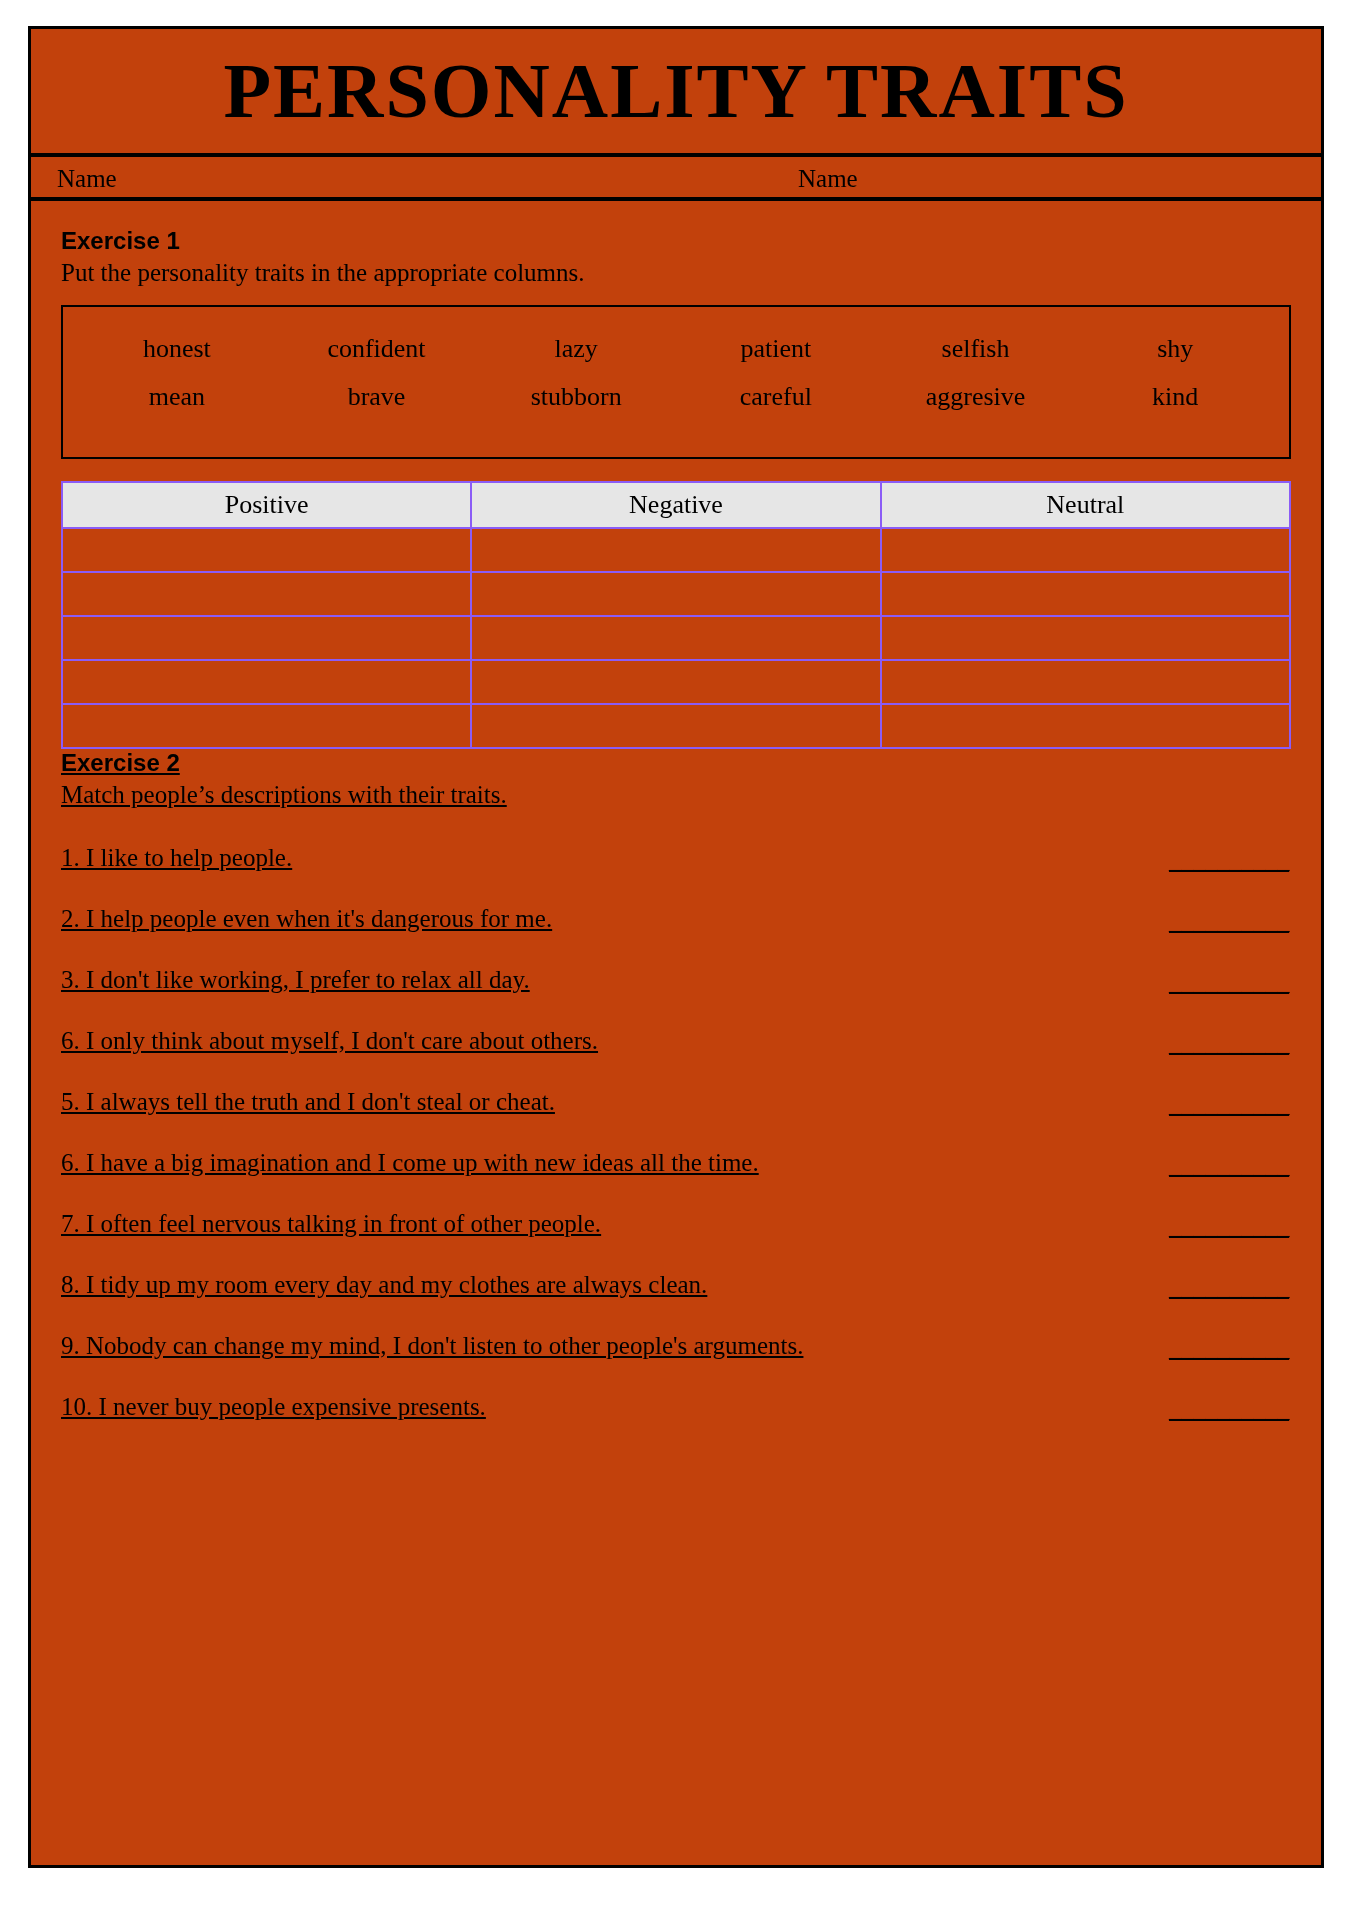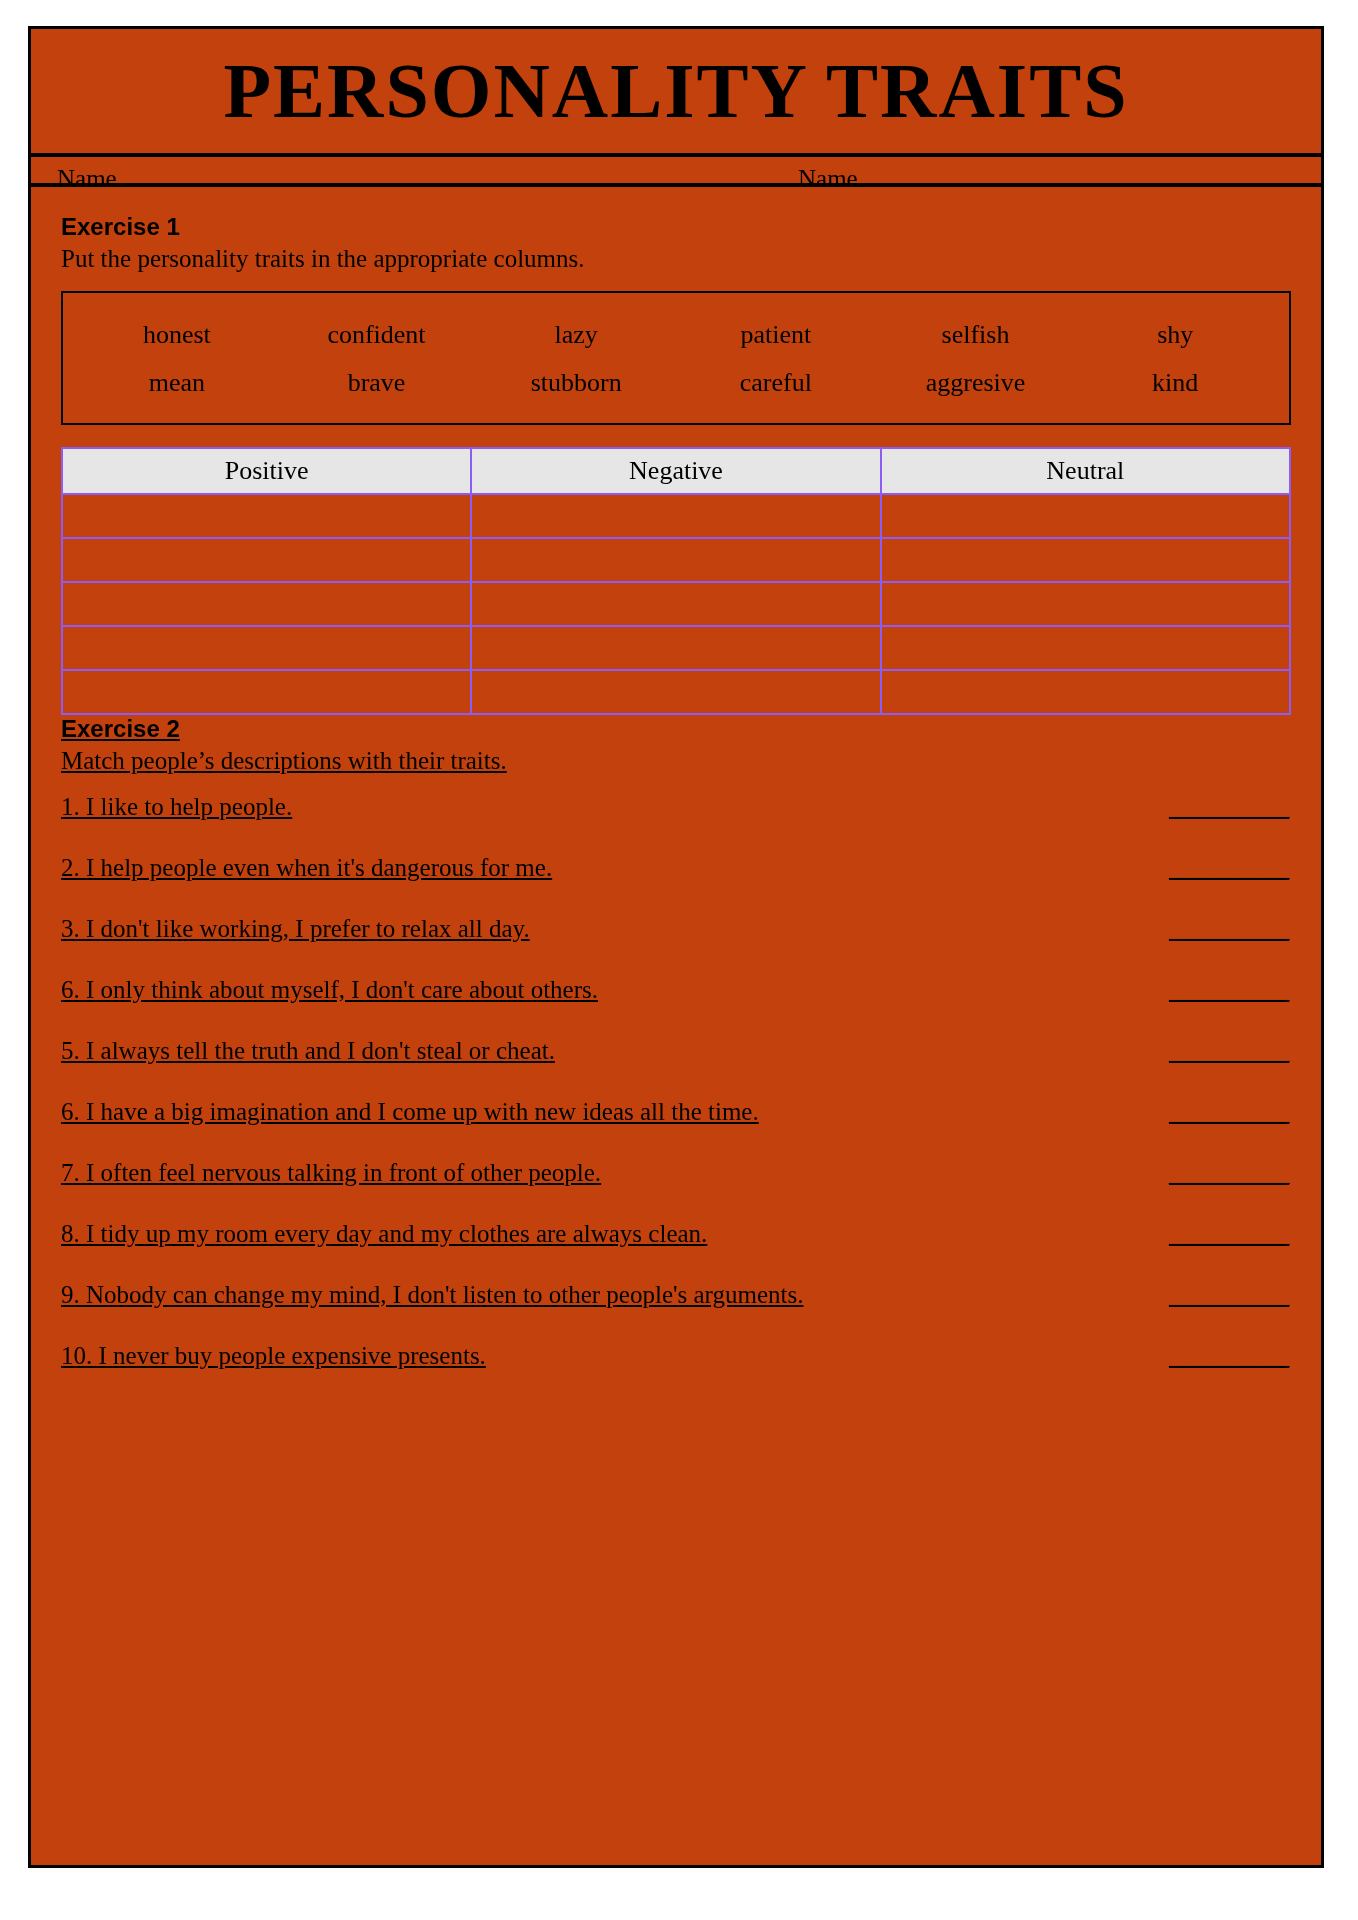--- a/index.html
+++ b/index.html
@@ -41,21 +41,21 @@
     font-weight: bold;
     font-size: 78px;
     letter-spacing: 2px;
     line-height: 1;
     white-space: nowrap;
     margin: 0;
   }
 
   
   .namedate-band {
-    height: 30px;
+    height: 44px;
     border-bottom: 4px solid #000000;
     position: relative;
     box-sizing: border-box;
   }
   .field-name {
     position: absolute;
     left: 26px;
     top: 8px;
     font-size: 25px;
   }
@@ -81,21 +81,21 @@
   }
   .ex-instruction {
     font-size: 25px;
     margin: 0 0 18px 0;
   }
 
   
   .wordbank {
     border: 2px solid #000000;
     box-sizing: border-box;
-    padding: 18px 14px 16px 14px;
+    padding: 18px 14px 36px 14px;
     margin-bottom: 22px;
   }
   .wordbank-row {
     display: flex;
     justify-content: space-around;
     align-items: center;
     height: 48px;
   }
   .wordbank-word {
     font-size: 26px;
@@ -127,21 +127,21 @@
 
   
   .ex2-block {
     text-decoration: underline;
   }
   .match-list {
     margin-top: 18px;
   }
   .match-item {
     display: flex;
-    align-items: flex-start;
+    align-items: center;
     justify-content: space-between;
     height: 61px;
   }
   .match-text {
     font-size: 25px;
     white-space: nowrap;
   }
   .match-blank {
     font-size: 25px;
     letter-spacing: -0.5px;

